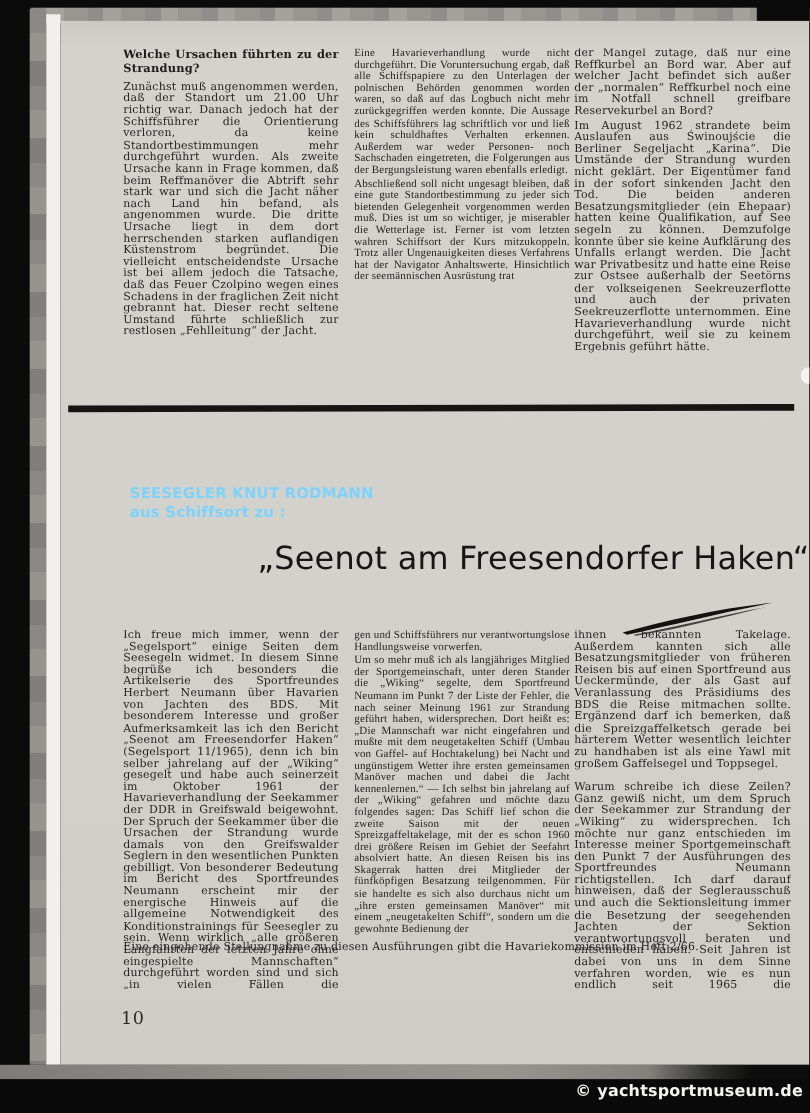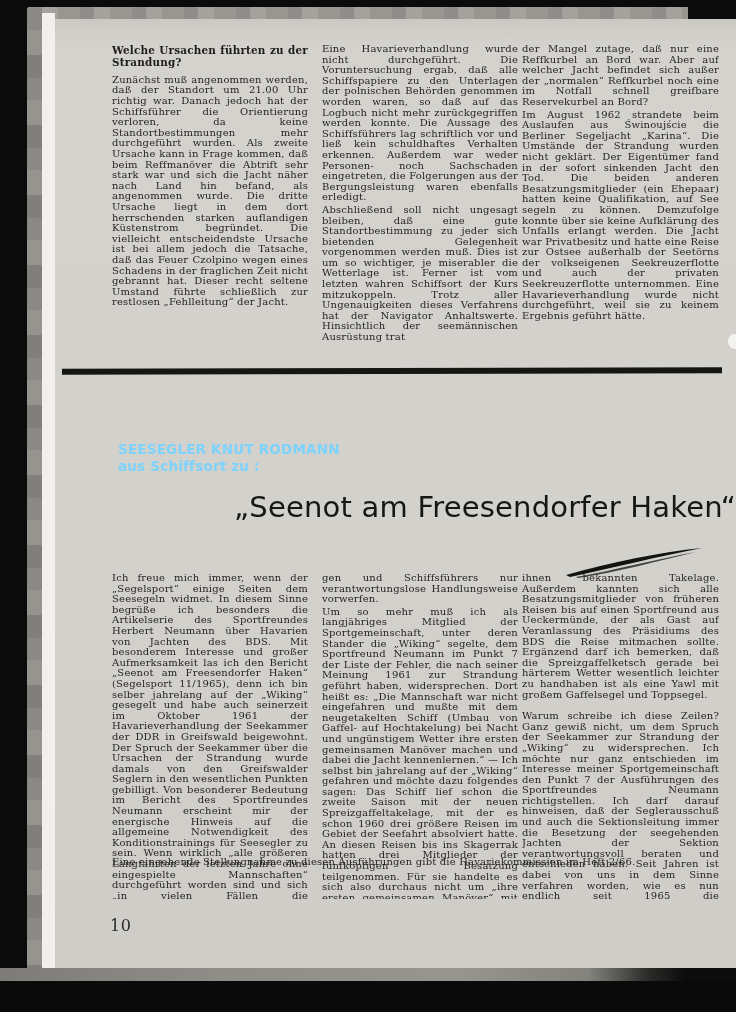--- a/index.html
+++ b/index.html
@@ -35,21 +35,21 @@
   }
   
   .col {
     position:absolute; width:196px; color:#262522;
     font-size:10px; line-height:10.6px; text-align:justify;
     letter-spacing:0.18px; hyphens:auto; overflow:hidden;
   }
   .col p { margin:0; }
   .col p + p { margin-top:2px; }
   .col p.gap { margin-top:11px; }
-  .col-1 { left:112px; } .col-2 { left:322px; } .col-3 { left:522px; width:197px; }
+  .col-1 { left:112px; } .col-2 { left:322px;font-family:Liberation Serif, serif; } .col-3 { left:522px; width:197px; }
   .top-col { top:44px; height:306px; }
   .body-col { top:573px; height:326px; }
   .question-heading {
     font-weight:bold; font-size:10.4px; line-height:12.4px;
     margin:0 0 6px 0; text-align:justify; color:#1e1d1a;
   }
   .rule {
     position:absolute; left:62px; top:368px; width:660px; height:6px;
     background:#151512; transform:rotate(-0.12deg);
   }
@@ -128,14 +128,15 @@
       <p>ihnen bekannten Takelage. Außerdem kannten sich alle Besatzungsmitglieder von früheren Reisen bis auf einen Sportfreund aus Ueckermünde, der als Gast auf Veranlassung des Präsidiums des BDS die Reise mitmachen sollte. Ergänzend darf ich bemerken, daß die Spreizgaffelketsch gerade bei härterem Wetter wesentlich leichter zu handhaben ist als eine Yawl mit großem Gaffelsegel und Toppsegel.</p>
       <p class="gap">Warum schreibe ich diese Zeilen? Ganz gewiß nicht, um dem Spruch der Seekammer zur Strandung der „Wiking“ zu widersprechen. Ich möchte nur ganz entschieden im Interesse meiner Sportgemeinschaft den Punkt 7 der Ausführungen des Sportfreundes Neumann richtigstellen. Ich darf darauf hinweisen, daß der Seglerausschuß und auch die Sektionsleitung immer die Besetzung der seegehenden Jachten der Sektion verantwortungsvoll beraten und entschieden haben. Seit Jahren ist dabei von uns in dem Sinne verfahren worden, wie es nun endlich seit 1965 die Besetzungsordnung des BDS für seegehende Jachten vorschreibt.</p>
     </div>
   </section>
 
   <div class="footnote">Eine eingehende Stellungnahme zu diesen Ausführungen gibt die Havariekommission im Heft 2/66.</div>
   <div class="page-number">10</div>
 
   <div class="bottom-streak"></div>
   <div class="bottom-band"></div>
+  <div class="watermark">© yachtsportmuseum.de</div>
 
 </div>
 
 </body></html>

